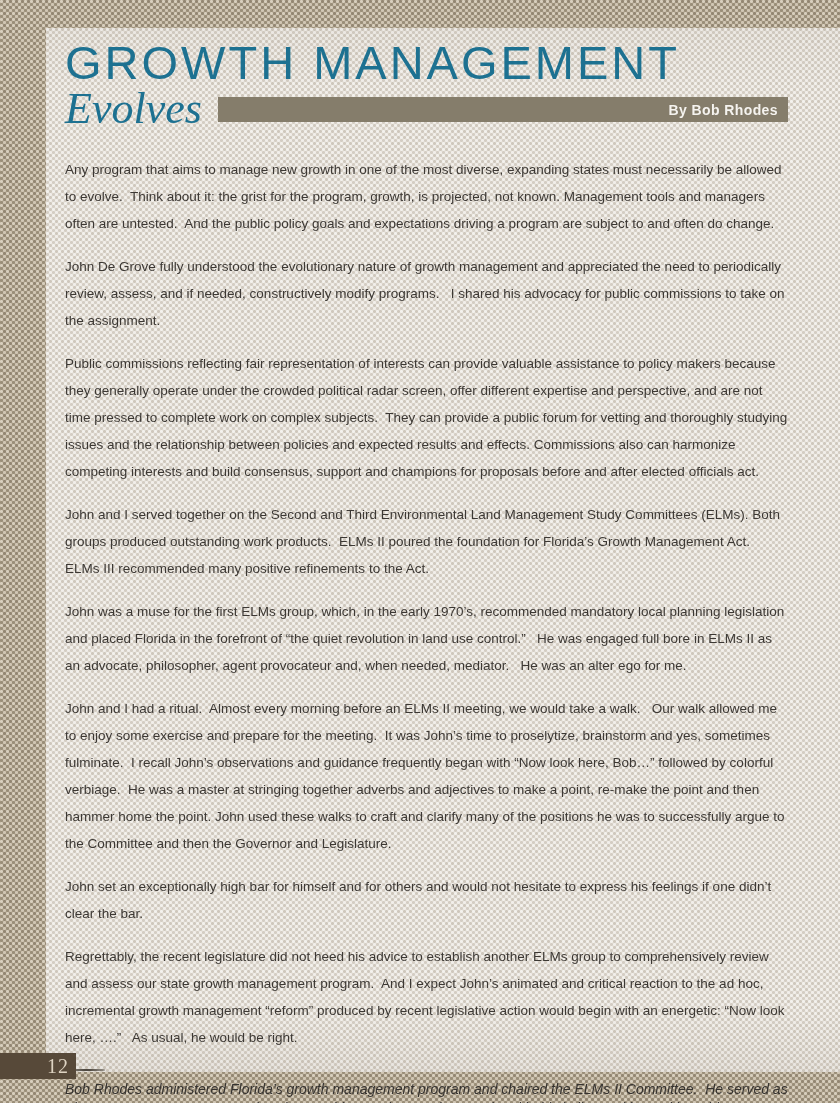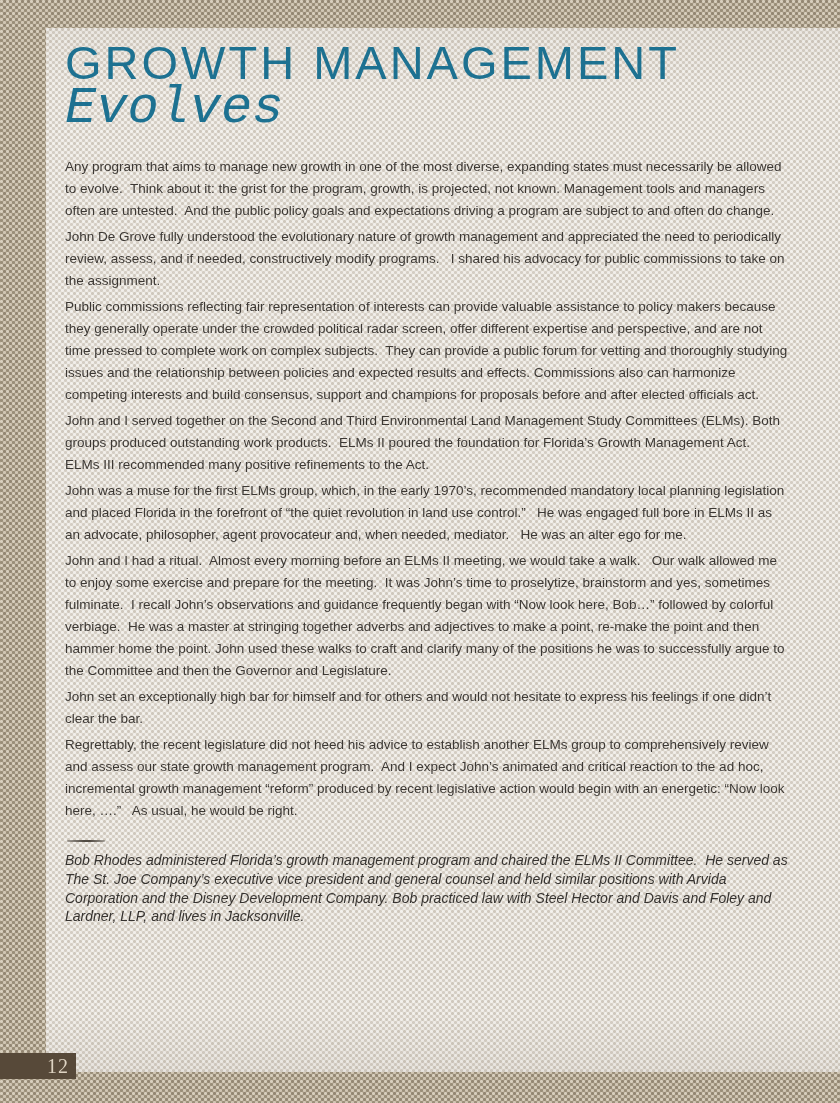--- a/index.html
+++ b/index.html
@@ -53,23 +53,23 @@
   }
 
   .subtitle-row {
     display: flex;
     align-items: flex-start;
     margin-top: 4px;
     height: 52px;
   }
 
   .script {
-    font-family: Liberation Mono, monospace;
+    font-family: Liberation Serif, serif;
     font-style: italic;
-    font-size: 52px;
+    font-size: 44px;
     line-height: 46px;
     color: #1d7191;
     flex: 0 0 auto;
     padding-right: 16px;
   }
 
   .byline-banner {
     flex: 1 1 auto;
     height: 25px;
     margin-top: 11px;
@@ -84,23 +84,23 @@
     color: #f5f3ef;
     font-size: 14px;
     font-weight: bold;
     letter-spacing: 0.4px;
   }
 
   .article { margin-top: 18px; }
 
   .article p {
     font-size: 13.5px;
-    line-height: 22px;
+    line-height: 27px;
     color: #3c3834;
-    margin-bottom: 4px;
+    margin-bottom: 16px;
     white-space: pre-wrap;
     max-width: 731px;
   }
 
   .bio-divider {
     width: 38px;
     height: 2px;
     background: linear-gradient(90deg, rgba(80,74,66,0.45), #504a42 45%, #504a42 60%, rgba(80,74,66,0.45));
     margin: 18px 0 9px 2px;
     border-radius: 1px;
@@ -138,20 +138,23 @@
 <body>
 
 <div class="canvas weave-dark">
 
   <div class="page">
 
     <h1 class="title">GROWTH MANAGEMENT</h1>
 
     <div class="subtitle-row">
       <span class="script">Evolves</span>
+      <div class="byline-banner">
+        <span class="byline">By Bob Rhodes</span>
+      </div>
     </div>
 
     <div class="article">
       <p>Any program that aims to manage new growth in one of the most diverse, expanding states must necessarily be allowed to evolve.  Think about it: the grist for the program, growth, is projected, not known. Management tools and managers often are untested.  And the public policy goals and expectations driving a program are subject to and often do change.</p>
       <p>John De Grove fully understood the evolutionary nature of growth management and appreciated the need to periodically review, assess, and if needed, constructively modify programs.   I shared his advocacy for public commissions to take on the assignment.</p>
       <p>Public commissions reflecting fair representation of interests can provide valuable assistance to policy makers because they generally operate under the crowded political radar screen, offer different expertise and perspective, and are not time pressed to complete work on complex subjects.  They can provide a public forum for vetting and thoroughly studying issues and the relationship between policies and expected results and effects. Commissions also can harmonize competing interests and build consensus, support and champions for proposals before and after elected officials act.</p>
       <p>John and I served together on the Second and Third Environmental Land Management Study Committees (ELMs). Both groups produced outstanding work products.  ELMs II poured the foundation for Florida’s Growth Management Act.  ELMs III recommended many positive refinements to the Act.</p>
       <p>John was a muse for the first ELMs group, which, in the early 1970’s, recommended mandatory local planning legislation and placed Florida in the forefront of “the quiet revolution in land use control.”   He was engaged full bore in ELMs II as an advocate, philosopher, agent provocateur and, when needed, mediator.   He was an alter ego for me.</p>
       <p>John and I had a ritual.  Almost every morning before an ELMs II meeting, we would take a walk.   Our walk allowed me to enjoy some exercise and prepare for the meeting.  It was John’s time to proselytize, brainstorm and yes, sometimes fulminate.  I recall John’s observations and guidance frequently began with “Now look here, Bob…” followed by colorful verbiage.  He was a master at stringing together adverbs and adjectives to make a point, re-make the point and then hammer home the point. John used these walks to craft and clarify many of the positions he was to successfully argue to the Committee and then the Governor and Legislature.</p>
       <p>John set an exceptionally high bar for himself and for others and would not hesitate to express his feelings if one didn’t clear the bar.</p>

